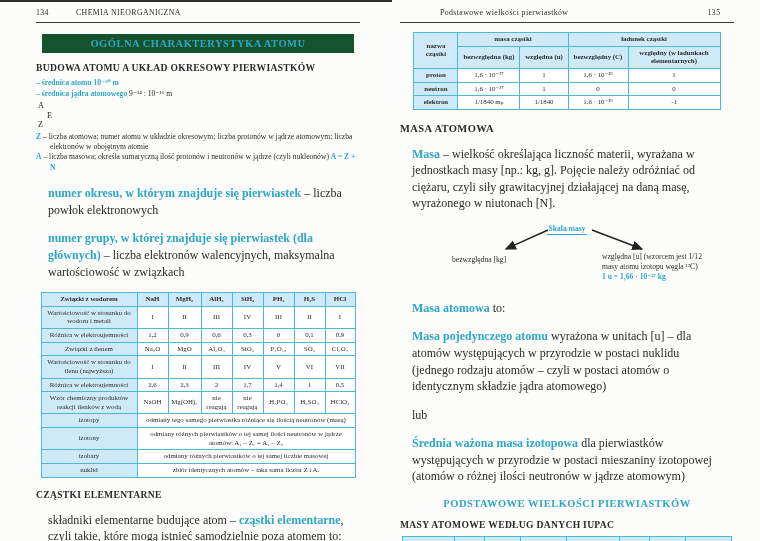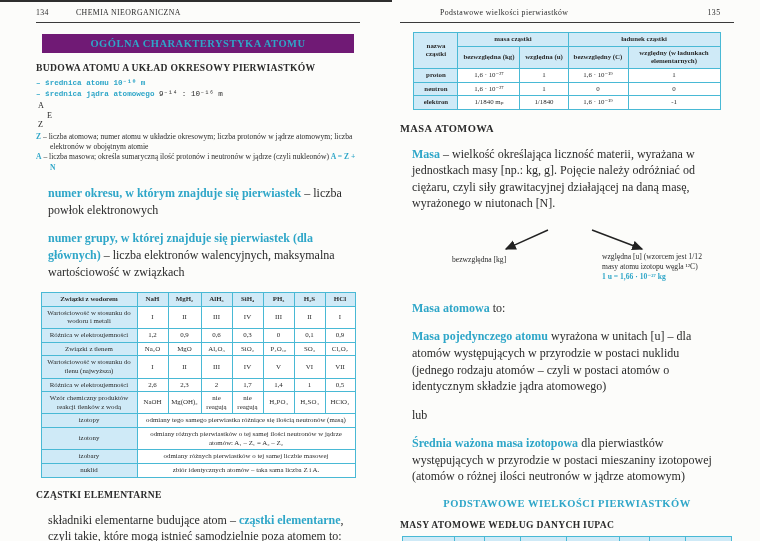--- a/index.html
+++ b/index.html
@@ -12,25 +12,25 @@
   .page{position:absolute;top:8px;}
   .page-left{left:36px;width:324px;}
   .page-right{left:400px;width:334px;}
   .page-head{display:flex;align-items:baseline;font-size:7.8px;letter-spacing:.4px;
     border-bottom:1.4px solid #3a3a3a;padding-bottom:5px;}
   .page-head .pgnum{width:40px;}
   .page-head .ht{flex:1;text-align:left;}
   .page-right .page-head .pgnum{text-align:center;}
   .cyan{color:#2ea6c8;}
   .b{font-weight:bold;}
-  .banner{margin:11px 6px 0 6px;padding:4px 2px;text-align:center;background:#701a75;
+  .banner{margin:11px 6px 0 6px;padding:4px 2px;text-align:center;background:#14532d;
     color:#2ea6c8;font-weight:bold;font-size:10.5px;letter-spacing:.5px;}
   .h2{font-weight:bold;font-size:9.6px;margin:9px 0 5px 0;letter-spacing:.3px;}
   .h3{font-weight:bold;font-size:9.6px;margin:11px 0 4px 0;letter-spacing:.3px;}
-  .tline{font-size:7.6px;line-height:1.4;font-family:Liberation Mono, monospace;}
+  .tline{font-size:7.6px;line-height:1.4;}
   .nuclide{font-size:8.2px;line-height:1.15;margin:2px 0 2px 2px;}
   .nuclide .e{margin-left:9px;}
   p.def{font-size:7.6px;line-height:1.38;margin:0;padding-left:14px;}
   p.def .term{margin-left:-14px;}
   p.plain{font-size:12px;line-height:1.38;margin:12px;}
   table{border-collapse:collapse;table-layout:fixed;}
   td,th{border:1px solid #49b9d5;background:#fff;text-align:center;
     font-size:6.9px;line-height:1.25;padding:2px 2px;font-weight:normal;vertical-align:middle;}
   .lbl{background:#cfeaf7;}
   .hdr{background:#cfeaf7;font-weight:bold;}
@@ -256,20 +256,21 @@
       </tbody>
   </table>
 
   <div class="mah">MASA ATOMOWA</div>
   <p class="plain">
     <span class="cyan b">Masa</span>
     <span>– wielkość określająca liczność materii, wyrażana w jednostkach masy [np.: kg, g]. Pojęcie należy odróżniać od ciężaru, czyli siły grawitacyjnej działającej na daną masę, wyrażonego w niutonach [N].</span>
   </p>
 
   <div class="skala">
+    <div class="skala-title"><span>Skala masy</span></div>
     <svg class="skala-arrows" width="334" height="30" viewBox="0 0 334 30">
       <defs>
         <marker id="ah" markerWidth="9" markerHeight="8" refX="7" refY="3.5" orient="auto">
           <path d="M0,0 L8,3.5 L0,7 z" fill="#222"></path>
         </marker>
       </defs>
       <line x1="148" y1="6" x2="106" y2="25" stroke="#222" stroke-width="1.4" marker-end="url(#ah)"></line>
       <line x1="192" y1="6" x2="242" y2="25" stroke="#222" stroke-width="1.4" marker-end="url(#ah)"></line>
     </svg>
     <div class="skala-left">bezwzględna [kg]</div>

